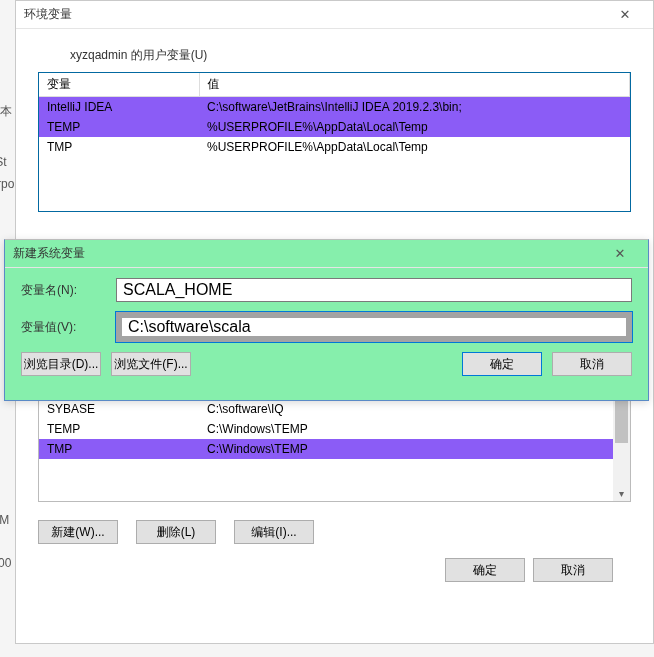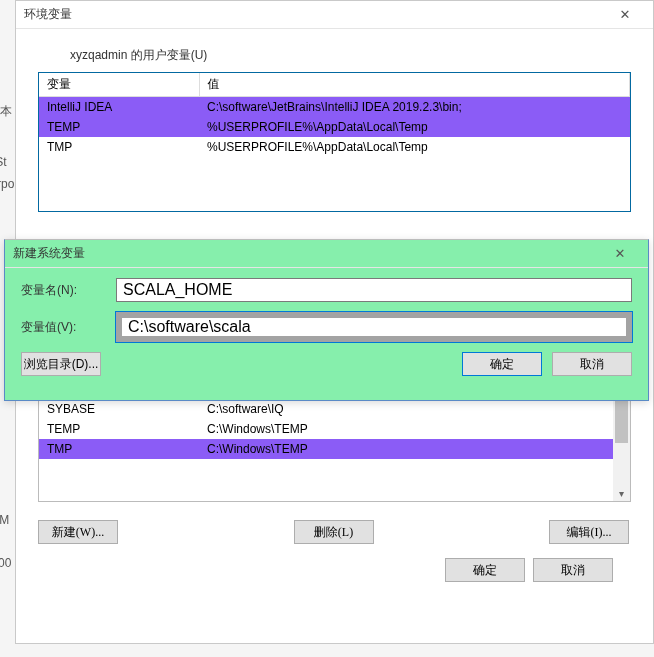--- a/index.html
+++ b/index.html
@@ -49,21 +49,21 @@
   .col-val { }
   .sys-frame {
     border:1px solid #bbb; height:130px; position:relative; background:#fff;
     margin-bottom:12px;
   }
   .sys-frame .scrollbar {
     position:absolute; right:0; top:0; bottom:0; width:17px; background:#f1f1f1;
   }
   .sys-frame .scrollbar .thumb { position:absolute; left:2px; right:2px; top:22px; height:48px; background:#c1c1c1; }
   .sys-frame .scrollbar .arrow { position:absolute; left:0; right:0; text-align:center; color:#666; font-size:10px; }
-  .btn-row { display:flex; justify-content:space-between; gap:8px; padding:6px 6px 0 0;font-family:Liberation Serif, serif; }
+  .btn-row { display:flex; justify-content:flex-start; gap:18px; padding:6px 6px 0 0; }
   .btn-row.left-pad { padding-right: 2px; }
   .win-btn {
     min-width:80px; height:24px; padding:0 0;
     border:1px solid #adadad; background:#e1e1e1;
     color:#000; display:inline-flex; align-items:center; justify-content:center;
     cursor:default;
   }
   
   .subdialog {
     position:absolute;
@@ -194,17 +194,18 @@
   <div class="form-row">
     <div class="form-label">变量名(N):</div>
     <input class="form-input" value="SCALA_HOME" style="">
   </div>
   <div class="form-row">
     <div class="form-label">变量值(V):</div>
     <input class="form-input focused" value="C:\software\scala" style="">
   </div>
   <div class="sub-btn-row">
     <div class="win-btn">浏览目录(D)...</div>
+    <div class="win-btn">浏览文件(F)...</div>
     <div class="spacer"></div>
     <div class="win-btn" style="border:1px solid #0078d7;">确定</div>
     <div class="win-btn">取消</div>
   </div>
 </div>
 
 </body></html>

